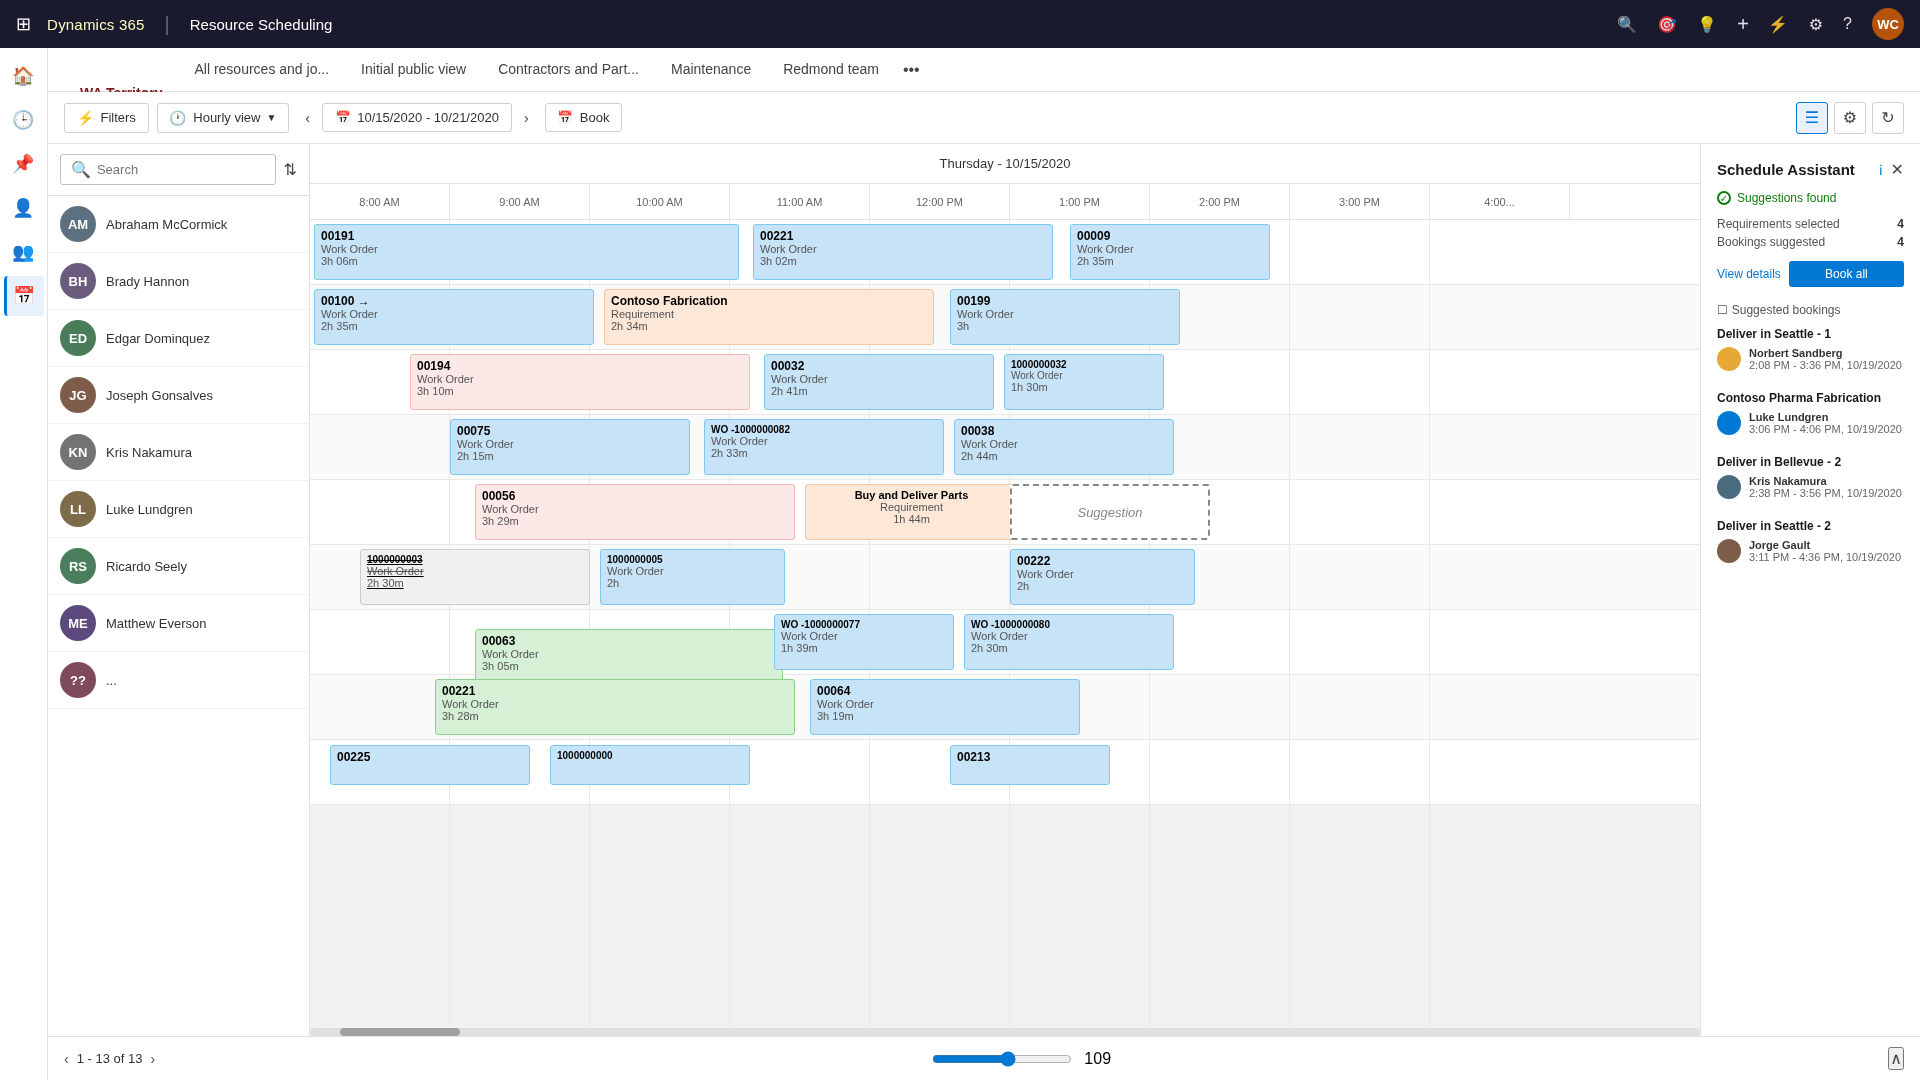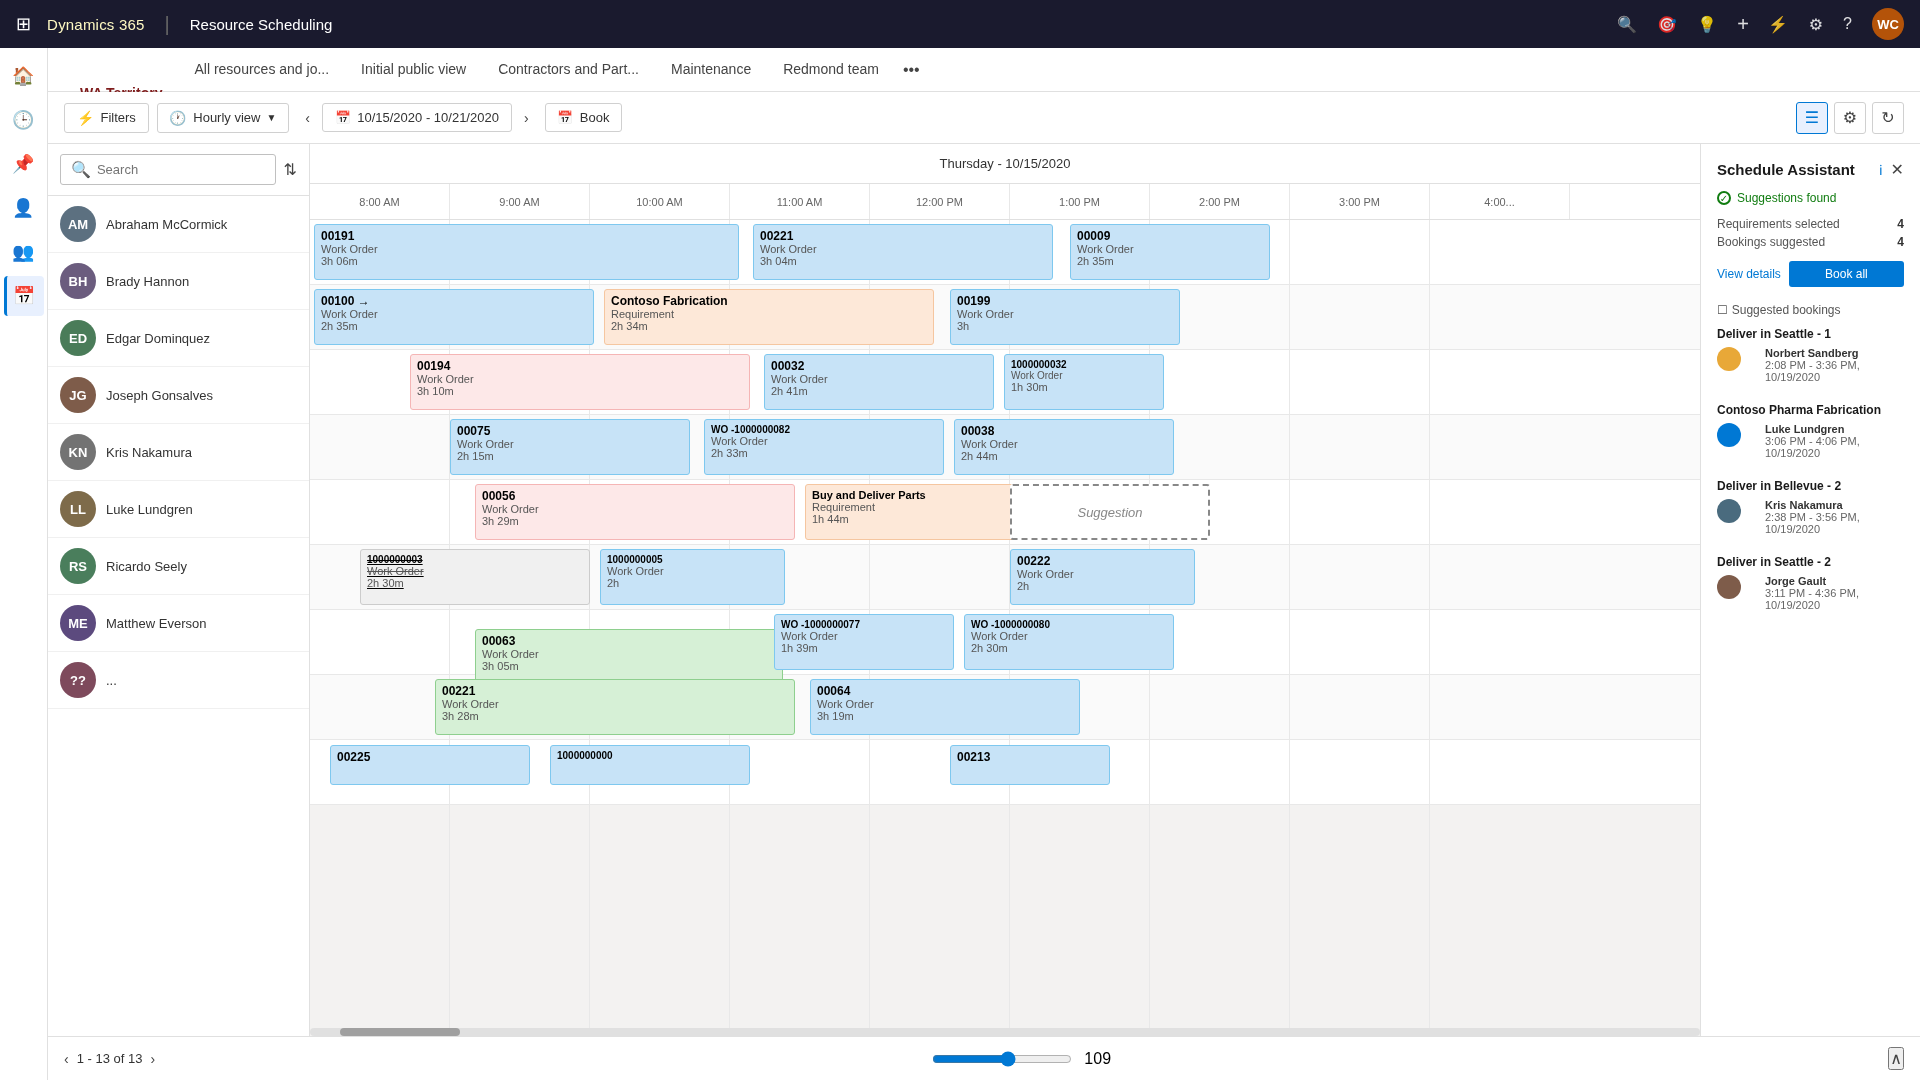--- a/index.html
+++ b/index.html
@@ -167,21 +167,21 @@
     .stat-value { font-weight: 600; }
     .assistant-actions { display: flex; gap: 8px; margin-bottom: 16px; }
     .btn-link { color: #0078d4; font-size: 12px; cursor: pointer; text-decoration: none; background: none; border: none; }
     .btn-book-all {
       background: #0078d4; color: white; border: none; border-radius: 3px;
       padding: 6px 14px; font-size: 12px; cursor: pointer; flex: 1;
     }
     .suggested-bookings-title { font-size: 12px; color: #555; margin-bottom: 10px; display: flex; align-items: center; gap: 4px; }
     .booking-group { margin-bottom: 14px; }
     .booking-group-title { font-size: 12px; font-weight: 600; color: #1a1a1a; margin-bottom: 6px; }
-    .booking-item { display: flex; align-items: flex-start; gap: 24px; margin-bottom: 6px; }
+    .booking-item { display: flex; align-items: flex-start; gap: 8px; margin-bottom: 6px; }
     .booking-avatar { width: 24px; height: 24px; border-radius: 50%; background: #0078d4; flex-shrink: 0; }
     .booking-details { font-size: 11px; }
     .booking-name { font-weight: 600; color: #333; }
     .booking-time { color: #666; }
 
     
     .bottom-bar {
       height: 44px; background: #fff; border-top: 1px solid #e0e0e0;
       display: flex; align-items: center; padding: 0 16px; gap: 12px;
     }
@@ -358,21 +358,21 @@
 
           <div class="schedule-block block-blue" style="top:4px;left:4px;width:425px;height:56px;">
             <div class="block-id">00191</div>
             <div class="block-type">Work Order</div>
             <div class="block-duration">3h 06m</div>
           </div>
 
           <div class="schedule-block block-blue" style="top:4px;left:443px;width:300px;height:56px;">
             <div class="block-id">00221</div>
             <div class="block-type">Work Order</div>
-            <div class="block-duration">3h 04m</div>
+            <div class="block-duration">3h 02m</div>
           </div>
 
           <div class="schedule-block block-blue" style="top:4px;left:760px;width:200px;height:56px;">
             <div class="block-id">00009</div>
             <div class="block-type">Work Order</div>
             <div class="block-duration">2h 35m</div>
           </div>
 
           <div class="schedule-block block-blue" style="top:69px;left:4px;width:280px;height:56px;">
             <div class="block-id">00100 →</div>
@@ -427,21 +427,21 @@
             <div class="block-type">Work Order</div>
             <div class="block-duration">2h 44m</div>
           </div>
 
           <div class="schedule-block block-pink" style="top:264px;left:165px;width:320px;height:56px;">
             <div class="block-id">00056</div>
             <div class="block-type">Work Order</div>
             <div class="block-duration">3h 29m</div>
           </div>
 
-          <div class="schedule-block block-orange" style="top:264px;left:495px;width:213px;height:56px;">
+          <div class="schedule-block block-orange" style="top:264px;left:495px;width:213px;height:56px;text-align:center;">
             <div class="block-id" style="font-size:11px;font-weight:600;">Buy and Deliver Parts</div>
             <div class="block-type">Requirement</div>
             <div class="block-duration">1h 44m</div>
           </div>
 
           <div class="schedule-block block-suggestion" style="top:264px;left:700px;width:200px;height:56px;">
             Suggestion
           </div>
 
           <div class="schedule-block block-gray" style="top:329px;left:50px;width:230px;height:56px;text-decoration:underline;">

